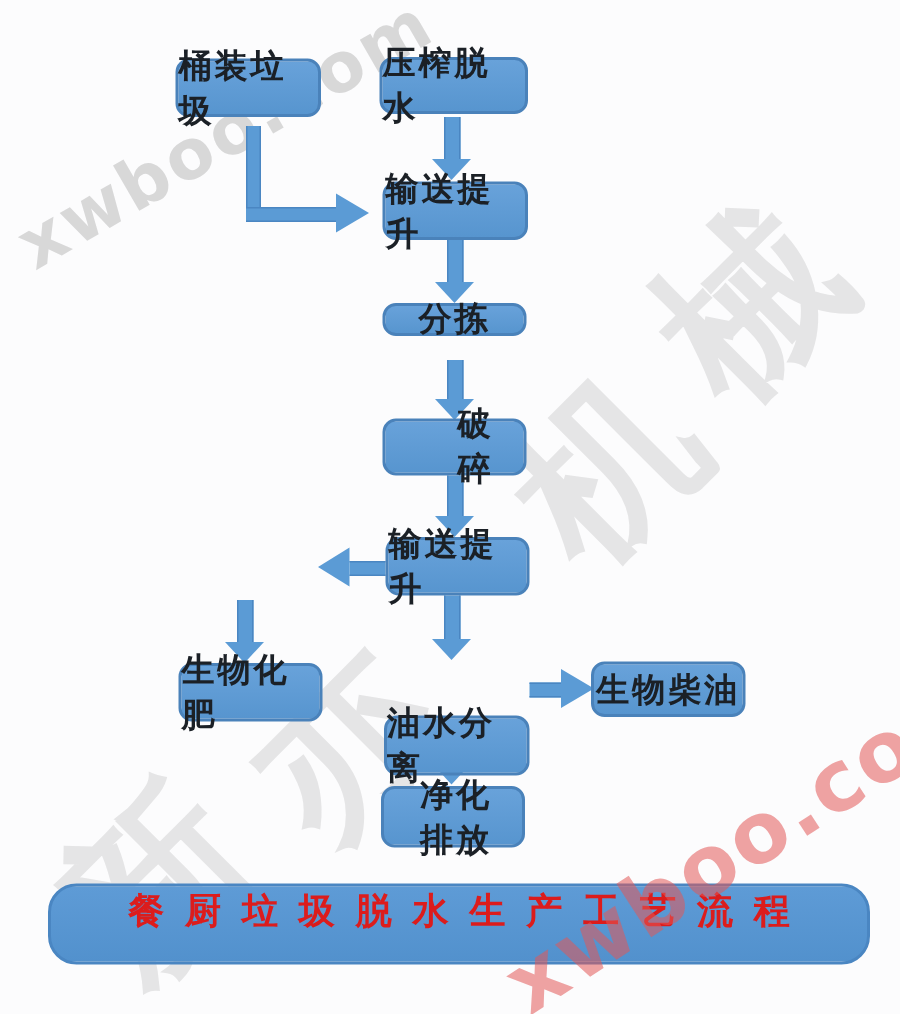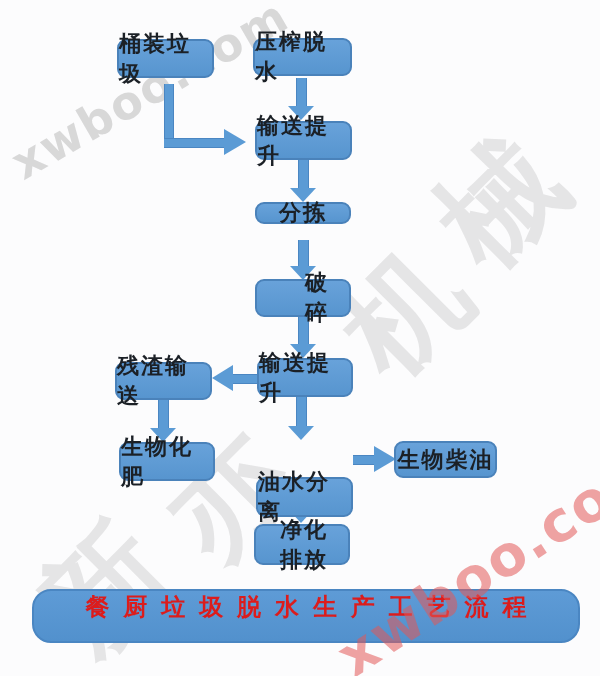--- a/index.html
+++ b/index.html
@@ -196,21 +196,20 @@
     <div class="shaft-v"></div>
     <div class="head-down"></div>
   </div>
 
   <div class="node n-barrel">桶装垃圾</div>
   <div class="node n-kitchen">压榨脱水</div>
   <div class="node n-convey">输送提升</div>
   <div class="node n-sort">分拣</div>
   <div class="node n-crush">破碎</div>
   <div class="node n-press">输送提升</div>
-  <div class="node n-residue">残渣输送</div>
   <div class="node n-fert">生物化肥</div>
   <div class="node n-oilwater">油水分离</div>
   <div class="node n-diesel">生物柴油</div>
   <div class="node n-purify">净化排放</div>
 
   <div class="banner">
     <span>餐厨垃圾脱水生产工艺流程</span>
   </div>
 
   <div class="wm wm-bottom">xwboo.com</div>

